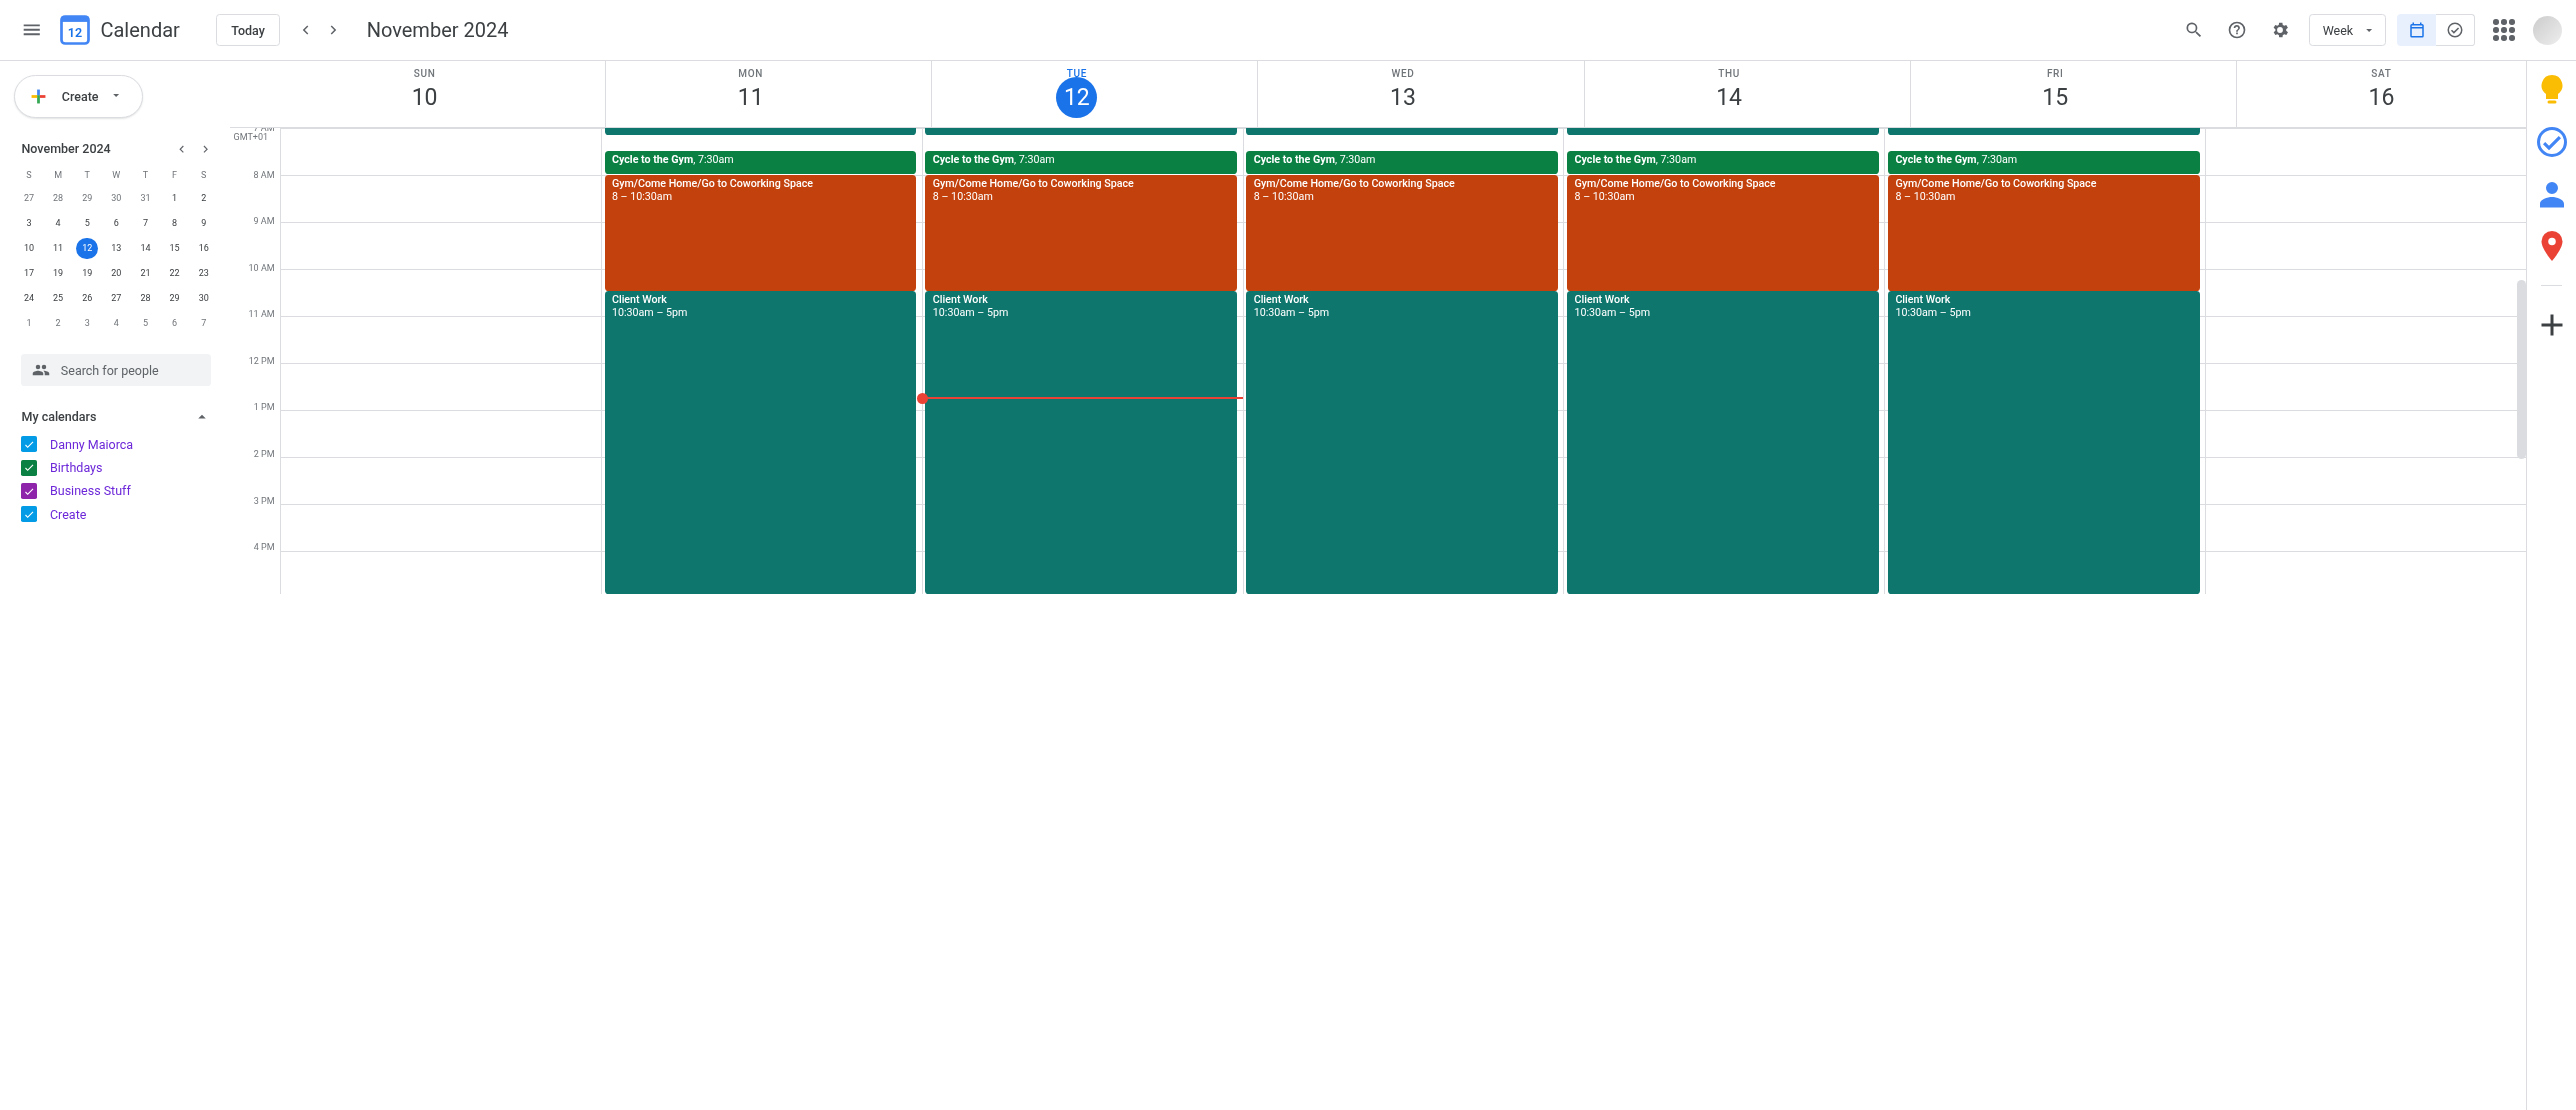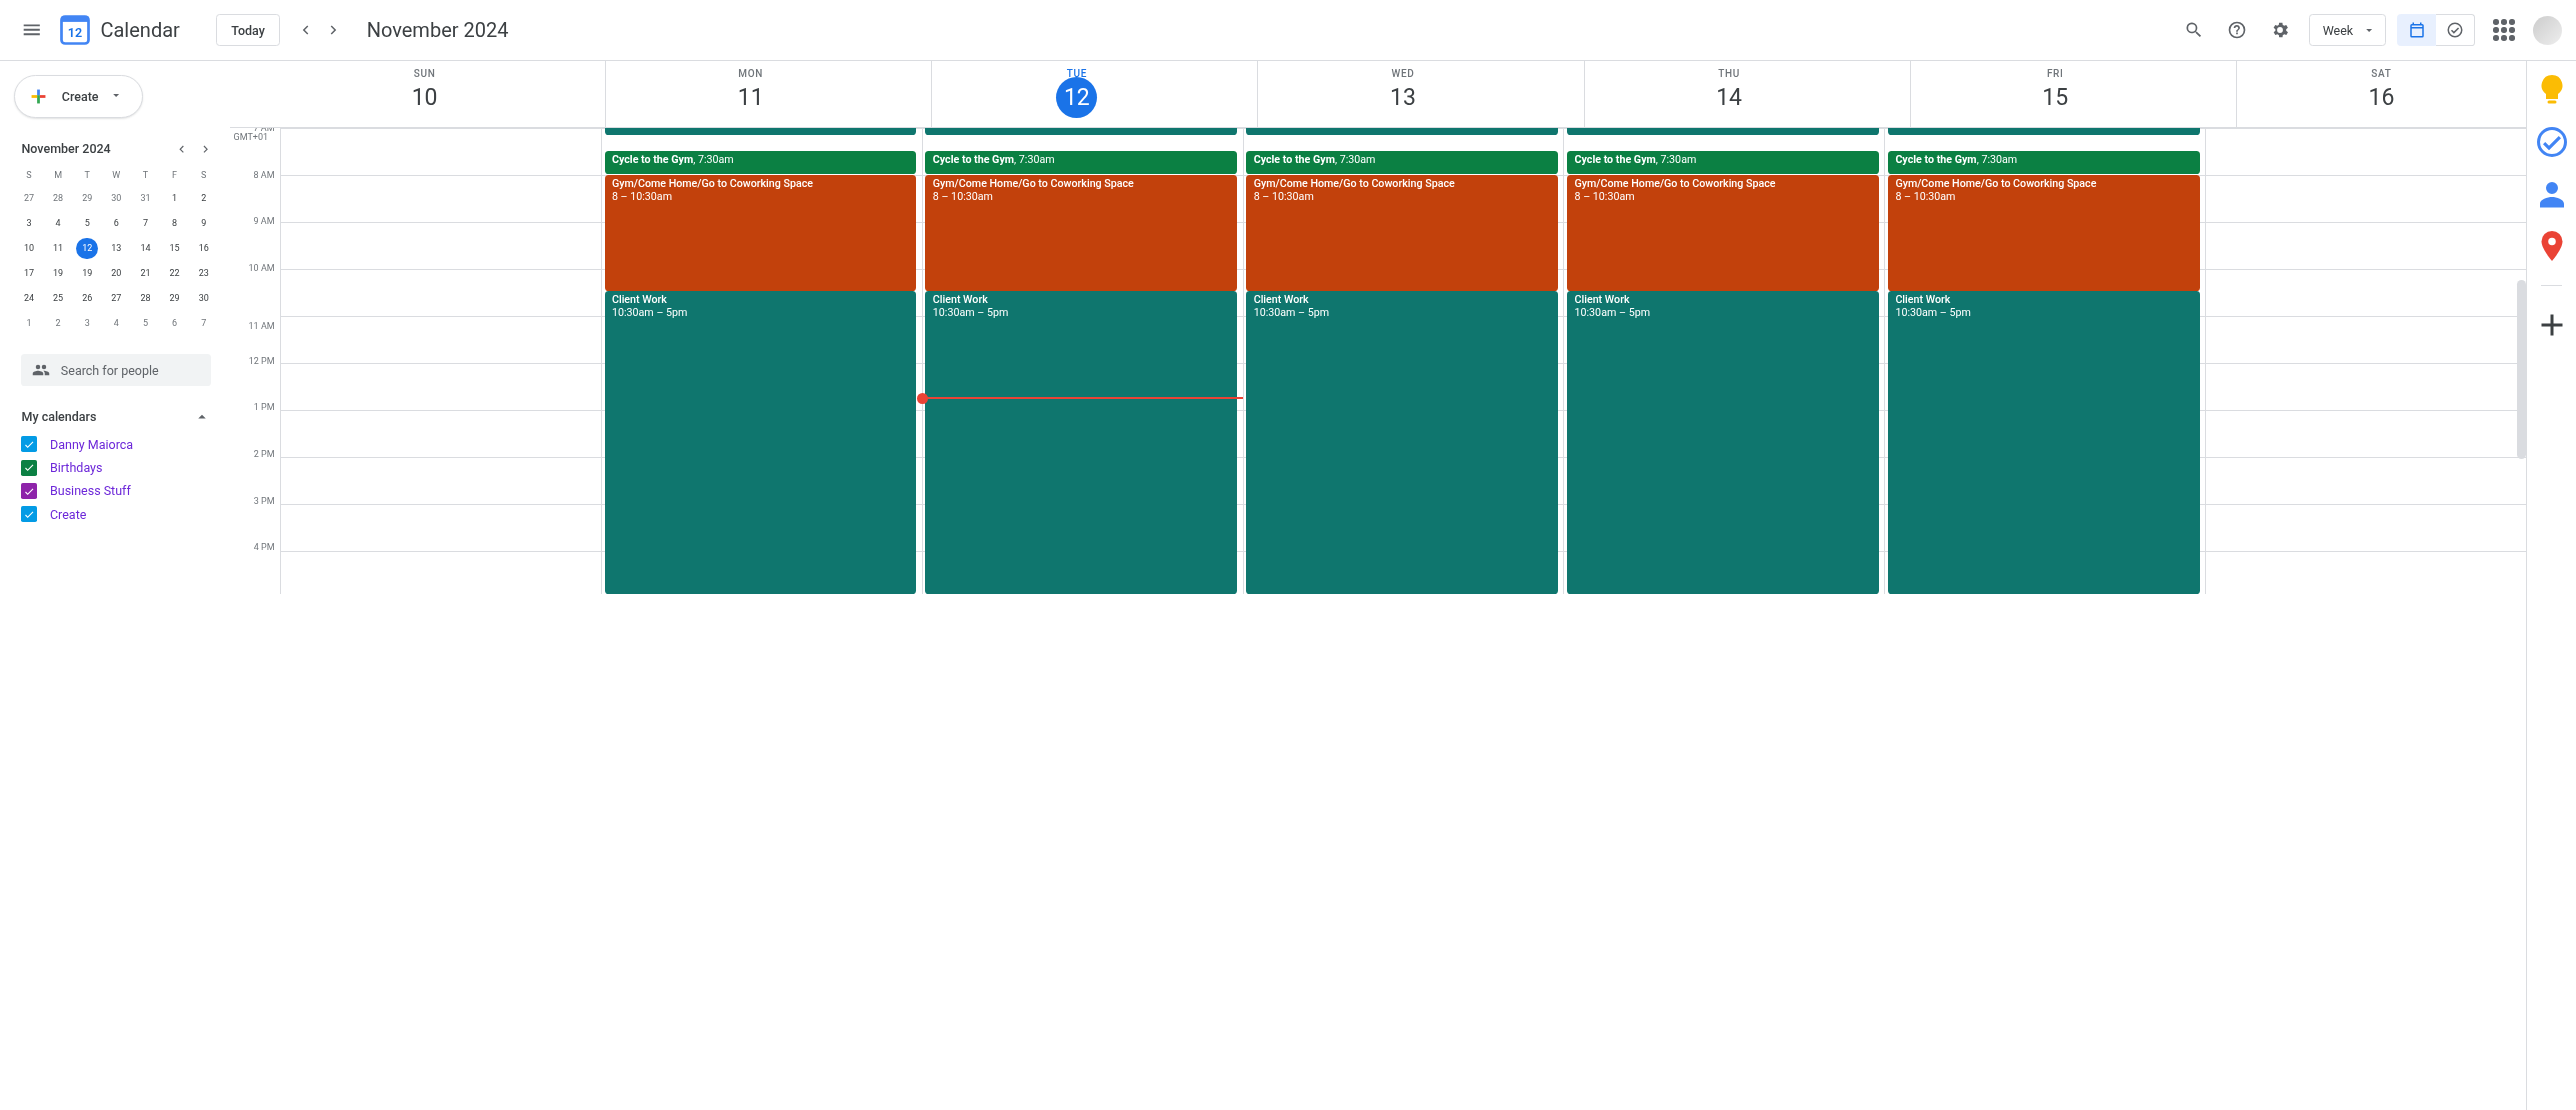--- a/index.html
+++ b/index.html
@@ -347,21 +347,21 @@
           </div>
         </div>
       <div class="grid-body">
         <div class="grid-inner" id="grid-inner" style="position: relative; height: 466px;">
           <div class="time-col" id="time-col">
             <span class="tz-label" style="top:3.6px;">GMT+01</span>
           <div class="time-label" style="top: 0px;">7 AM</div>
               <div class="time-label" style="top: 47px;">8 AM</div>
               <div class="time-label" style="top: 93px;">9 AM</div>
               <div class="time-label" style="top: 140px;">10 AM</div>
-              <div class="time-label" style="top: 186px; margin-top: 12px;">11 AM</div>
+              <div class="time-label" style="top: 186px;">11 AM</div>
               <div class="time-label" style="top: 233px;">12 PM</div>
               <div class="time-label" style="top: 279px;">1 PM</div>
               <div class="time-label" style="top: 326px;">2 PM</div>
               <div class="time-label" style="top: 373px;">3 PM</div>
               <div class="time-label" style="top: 419px;">4 PM</div>
             </div>
           <div class="day-cols" id="day-cols">
               <div class="day-col">
                 <div class="hour-line"></div>
                 <div class="hour-line"></div>

